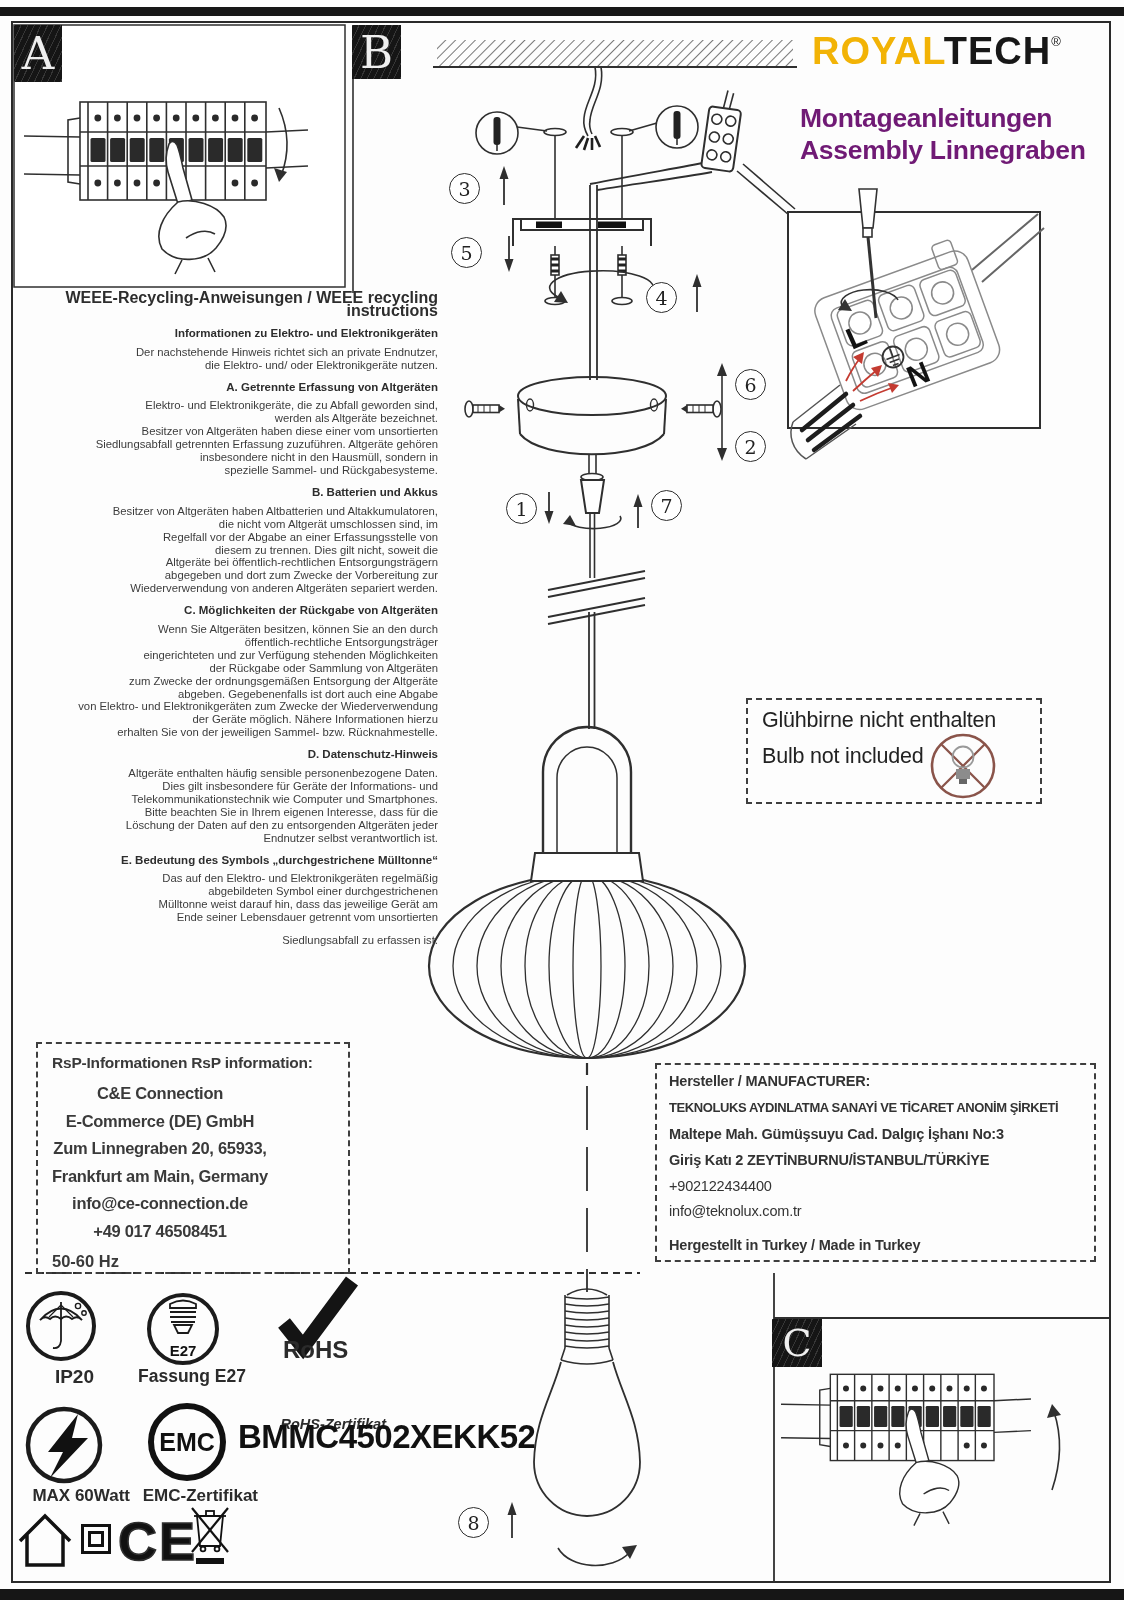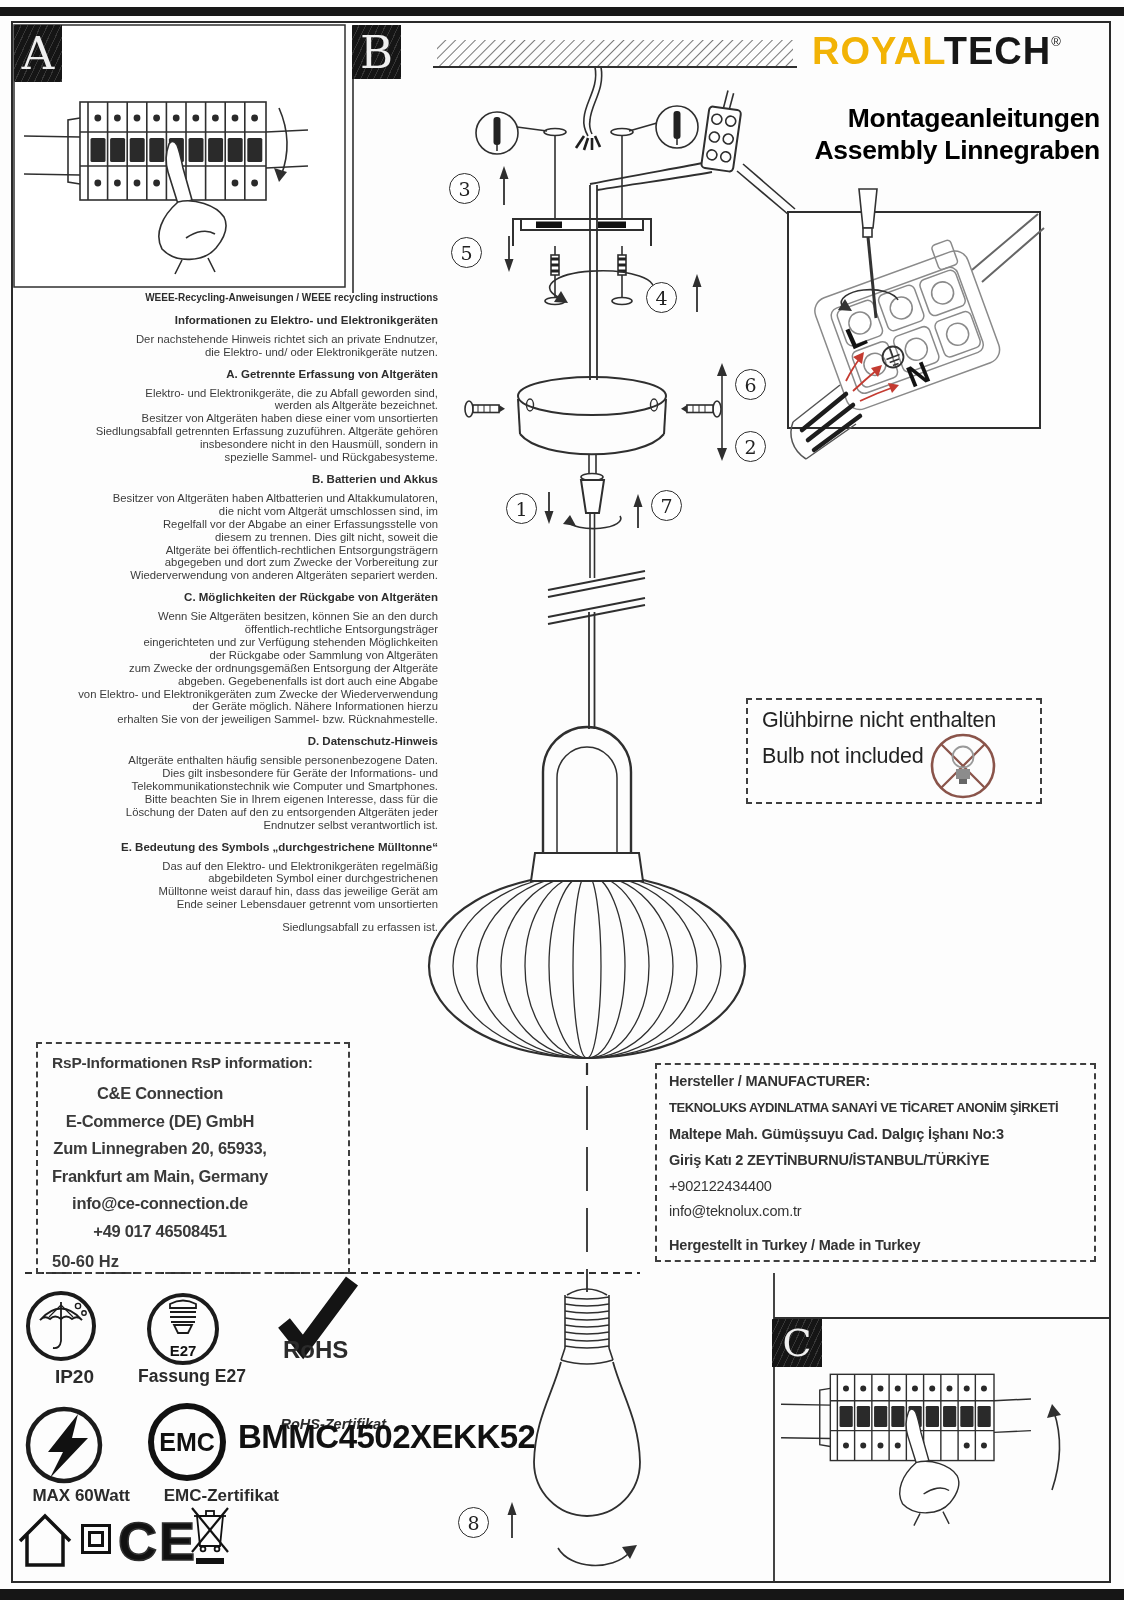--- a/index.html
+++ b/index.html
@@ -9,24 +9,24 @@
   svg text{font-family:"Liberation Sans",sans-serif;}
   
   .seclab{position:absolute;background:#151515;color:#efefef;display:flex;align-items:center;justify-content:center;
           font-family:"DejaVu Serif",serif;font-weight:400;
           background-image:repeating-linear-gradient(115deg,rgba(255,255,255,.14) 0 1px,transparent 1px 6px);}
   
   .logo{left:812px;top:30px;white-space:nowrap;font-weight:700;font-size:38px;letter-spacing:1px;}
   .logo .royal{color:#f2b306;}
   .logo .tech{color:#171717;}
   .logo .reg{font-size:13px;vertical-align:18px;color:#171717;font-weight:400;}
-  .titles{left:800px;top:102px;width:300px;text-align:right;font-size:26.5px;line-height:32px;font-weight:700;color:#000000;letter-spacing:-0.3px;}
+  .titles{left:800px;top:102px;width:300px;text-align:left;font-size:26.5px;line-height:32px;font-weight:700;color:#701a75;letter-spacing:-0.3px;}
   
   .weee{left:24px;top:292px;width:414px;font-size:11.3px;line-height:12.9px;color:#3c3c3c;}
-  .w-head{font-weight:700;font-size:10px;margin:0 0 7px 0;color:#2d2d2d;}
+  .w-head{font-weight:700;font-size:16px;margin:0 0 7px 0;color:#2d2d2d;}
   .w-h{font-weight:700;font-size:11.5px;margin:9px 0 6px 0;color:#2d2d2d;}
   .w-p{margin:0 0 6px 0;white-space:pre-line;}
   
   .dashbox{position:absolute;border:2px dashed #3e3e3e;background:transparent;text-align:center;}
   .bulbnote{left:746px;top:698px;width:292px;height:102px;}
   .bulbnote .t{position:absolute;left:14px;font-size:21.5px;color:#222;font-weight:400;letter-spacing:-0.2px;}
   .rspbox{left:36px;top:1042px;width:310px;height:228px;font-weight:700;color:#3a3a3a;}
   .rsp-title{position:absolute;left:14px;top:10px;font-size:15.5px;white-space:nowrap;letter-spacing:-0.2px;}
   .rsp-body{position:absolute;left:14px;top:36px;font-size:16.5px;line-height:27.5px;white-space:pre-line;letter-spacing:-0.3px;}
   .rsp-hz{position:absolute;left:14px;top:208px;font-size:16.5px;}
@@ -519,20 +519,20 @@
   <div class="step" style="left:735px;top:431px;">2</div>
   <div class="step" style="left:506px;top:493px;">1</div>
   <div class="step" style="left:651px;top:490px;">7</div>
   <div class="step" style="left:458px;top:1507px;">8</div>
 
   <div class="certlab" style="left:28px;top:1366px;width:66px;font-size:19px;">IP20</div>
   <div class="certlab" style="left:120px;top:1366px;width:126px;font-size:17.5px;">Fassung E27</div>
   <div class="certlab" style="left:283px;top:1336px;width:80px;font-size:24px;text-align:left;">RoHS</div>
   <div class="certlab" style="left:250px;top:1416px;width:136px;font-size:14.5px;font-style:italic;">RoHS-Zertifikat</div>
   <div class="certlab" style="left:12px;top:1486px;width:118px;font-size:17px;">MAX 60Watt</div>
-  <div class="certlab" style="left:118px;top:1486px;width:140px;font-size:17px;padding-left:21px;">EMC-Zertifikat</div>
+  <div class="certlab" style="left:118px;top:1486px;width:140px;font-size:17px;">EMC-Zertifikat</div>
   <div class="abs code">BMMC4502XEKK52</div>
 
   <div class="class2o">
       <div class="class2i"></div>
     </div>
 
 </div>
 
 </body></html>

